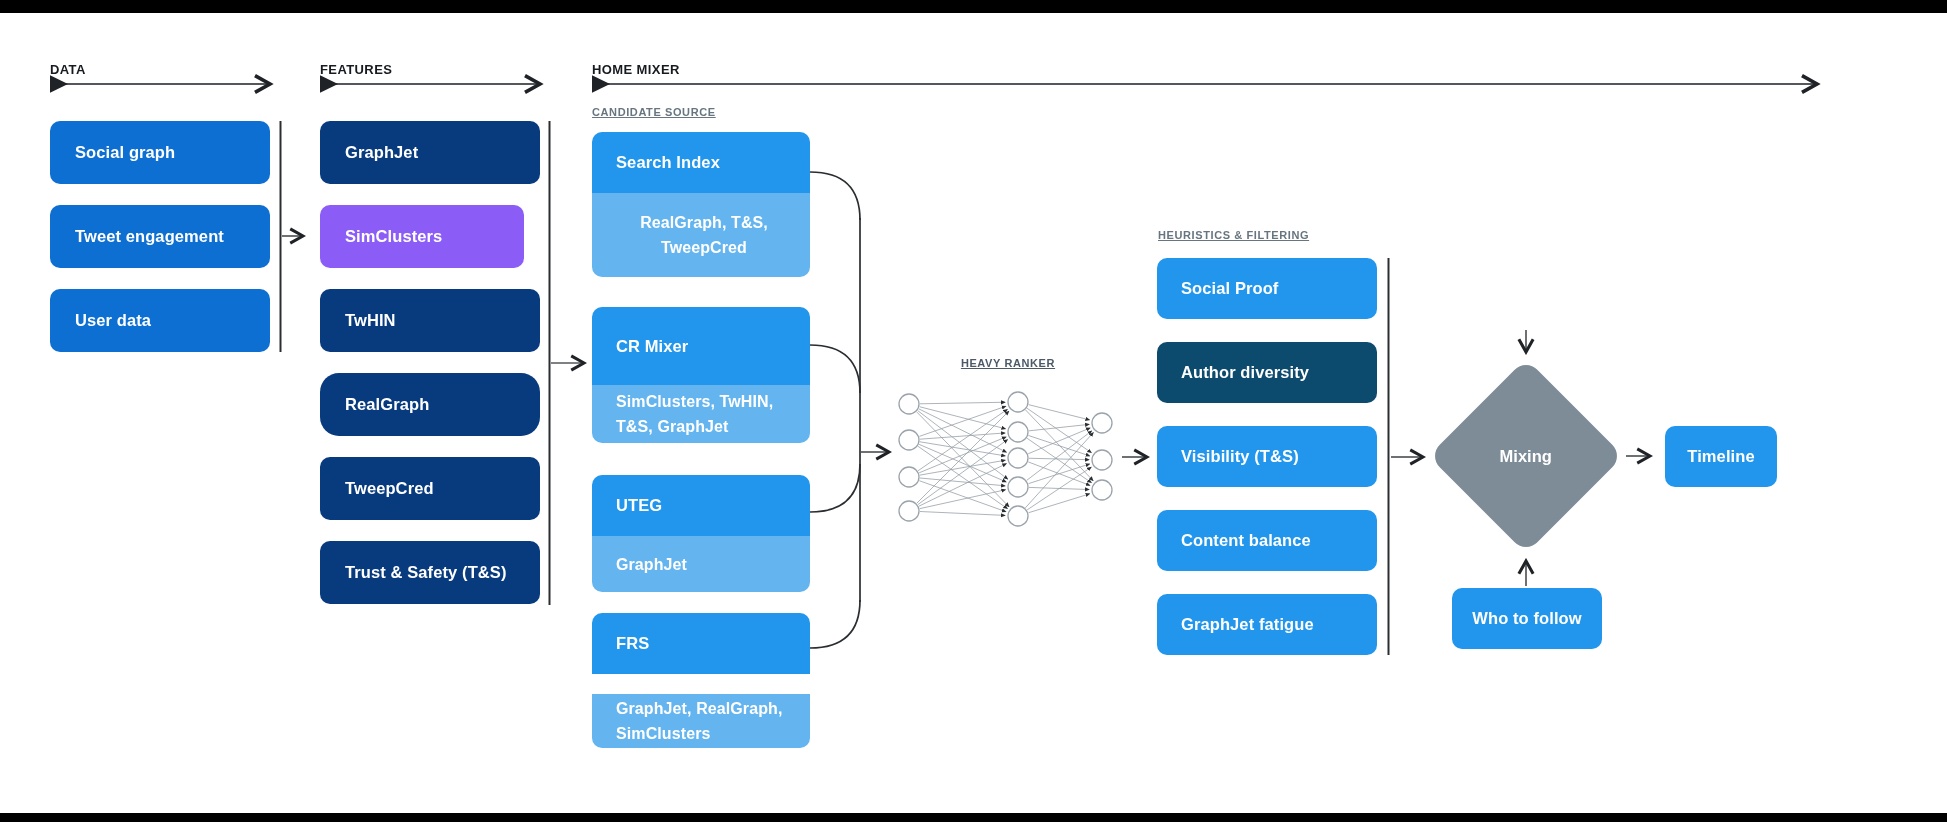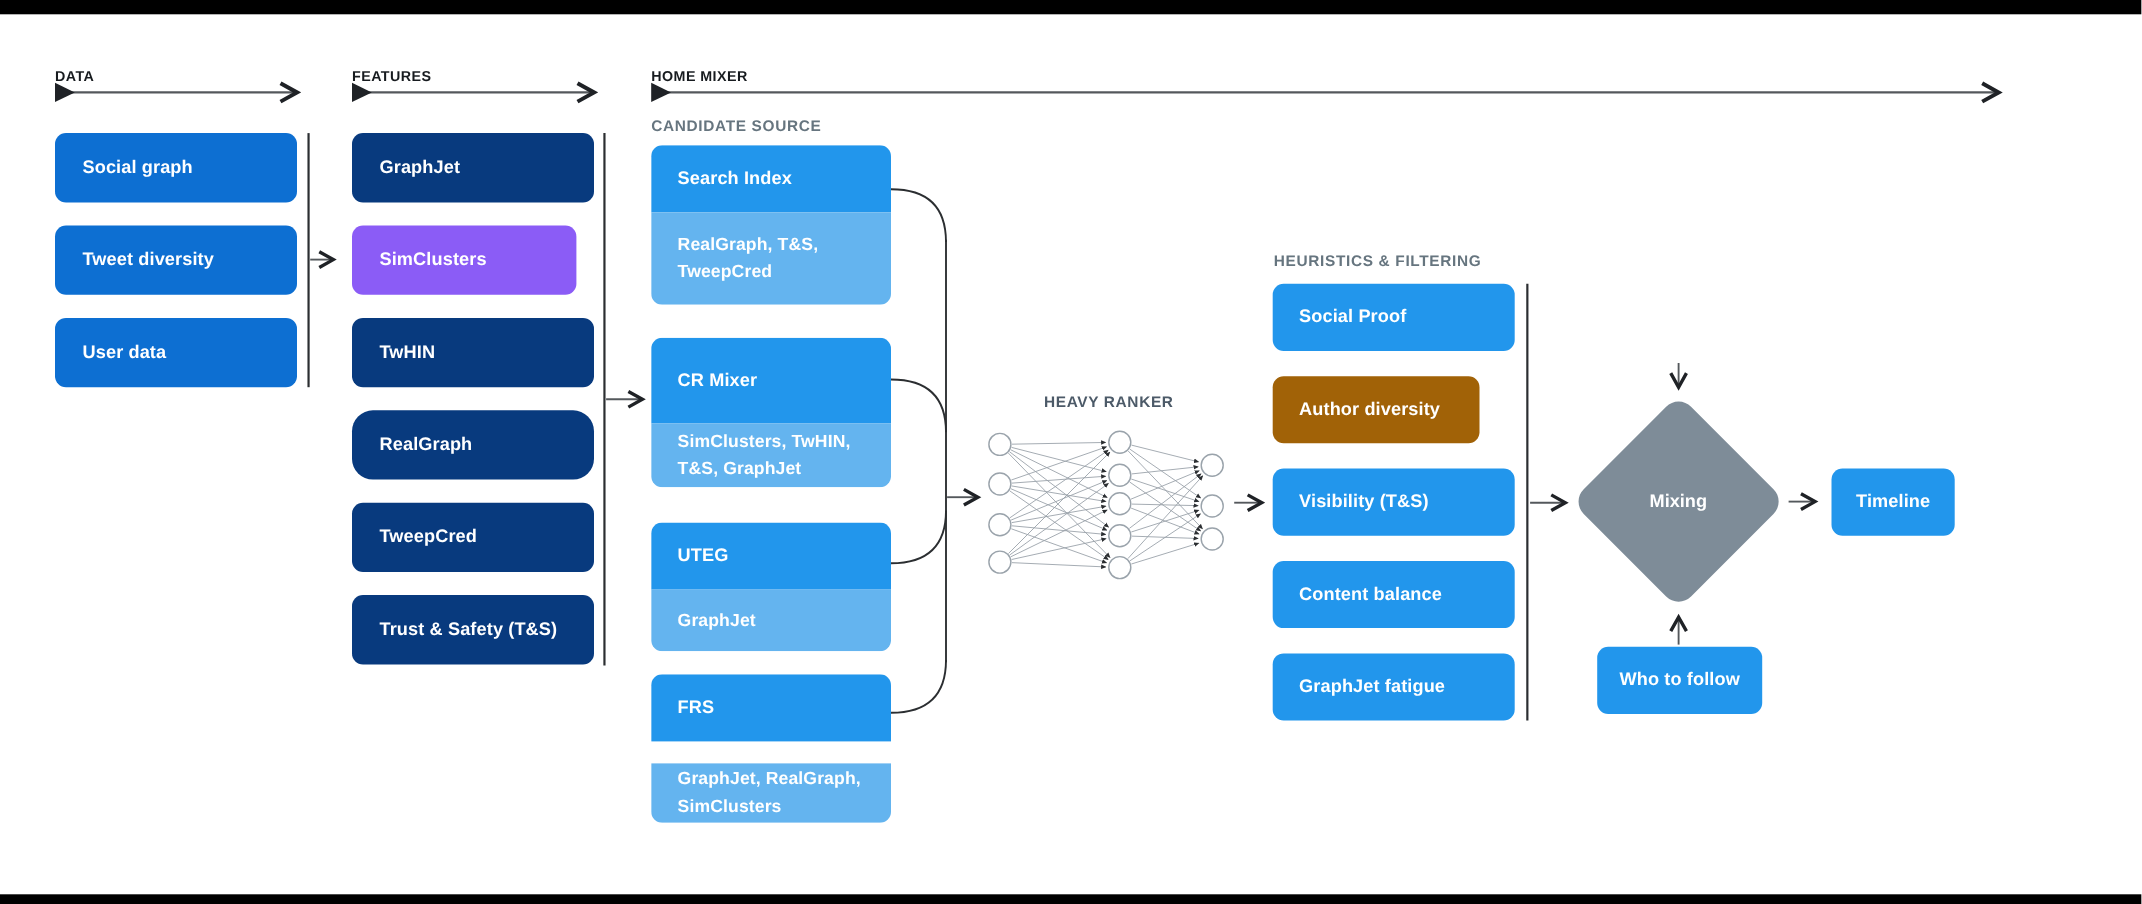--- a/index.html
+++ b/index.html
@@ -11,22 +11,22 @@
   }
   .bar { position:absolute; left:0; width:1947px; background:#000; }
   #top-bar { top:0; height:13px; }
   #bottom-bar { top:813px; height:9px; }
 
   .section-label {
     position:absolute; font-size:13px; font-weight:700; color:#171B1F;
     letter-spacing:.4px; white-space:nowrap;
   }
   .sub-label {
-    position:absolute; font-size:14px; font-weight:700; color:#66757F;
-    letter-spacing:.6px; white-space:nowrap;
+    position:absolute; font-size:11px; font-weight:700; color:#66757F;
+    letter-spacing:.6px; white-space:nowrap;text-decoration:underline;
   }
   #heavy-ranker-label { color:#4C5A68; width:160px; text-align:center; }
 
   .box {
     position:absolute; border-radius:10px; color:#fff;
     display:flex; align-items:center;
     font-size:16.5px; font-weight:700; letter-spacing:.1px;
     padding-left:25px; box-sizing:border-box; white-space:nowrap;
   }
   .box.centered { justify-content:center; padding-left:0; }
@@ -162,49 +162,49 @@
   </svg>
 
   <div class="section-label" style="left:50px; top:62px;">DATA</div>
   <div class="section-label" style="left:320px; top:62px;">FEATURES</div>
   <div class="section-label" style="left:592px; top:62px;">HOME MIXER</div>
   <div class="sub-label" style="left:592px; top:106px;">CANDIDATE SOURCE</div>
   <div class="sub-label" id="heavy-ranker-label" style="left:928px; top:357px;">HEAVY RANKER</div>
   <div class="sub-label" style="left:1158px; top:229px;">HEURISTICS &amp; FILTERING</div>
 
   <div class="box" style="left: 50px; top: 121px; width: 220px; height: 63px; background-color: rgb(13, 111, 210);">Social graph</div>
-  <div class="box" style="left: 50px; top: 205px; width: 220px; height: 63px; background-color: rgb(13, 111, 210);">Tweet diversity</div>
+  <div class="box" style="left: 50px; top: 205px; width: 220px; height: 63px; background-color: rgb(13, 111, 210);">Tweet engagement</div>
   <div class="box" style="left: 50px; top: 289px; width: 220px; height: 63px; background-color: rgb(13, 111, 210);">User data</div>
 
   <div class="box" style="left: 320px; top: 121px; width: 220px; height: 63px; background-color: rgb(8, 58, 126);">GraphJet</div>
   <div class="box" style="left: 320px; top: 205px; width: 204px; height: 63px; background-color: #8b5cf6;">SimClusters</div>
   <div class="box" style="left: 320px; top: 289px; width: 220px; height: 63px; background-color: rgb(8, 58, 126);">TwHIN</div>
   <div class="box" style="left: 320px; top: 373px; width: 220px; height: 63px; background-color: rgb(8, 58, 126); border-radius: 19px;">RealGraph</div>
   <div class="box" style="left: 320px; top: 457px; width: 220px; height: 63px; background-color: rgb(8, 58, 126);">TweepCred</div>
   <div class="box" style="left: 320px; top: 541px; width: 220px; height: 63px; background-color: rgb(8, 58, 126);">Trust &amp; Safety (T&amp;S)</div>
 
-  <div class="cand-group" style="left:592px; top:132px; height:145px;">
+  <div class="cand-group" style="left:592px; top:132px; height:145px;text-align:center;">
     <div class="cand-header" style="height: 61px; background-color: rgb(34, 150, 236);">Search Index</div>
     <div class="cand-sub" style="background-color: rgb(100, 180, 239);">RealGraph, T&amp;S, TweepCred</div>
   </div>
   <div class="cand-group" style="left:592px; top:307px; height:136px;">
     <div class="cand-header" style="height: 78px; background-color: rgb(34, 150, 236);">CR Mixer</div>
     <div class="cand-sub" style="background-color: rgb(100, 180, 239);">SimClusters, TwHIN, T&amp;S, GraphJet</div>
   </div>
   <div class="cand-group" style="left:592px; top:475px; height:117px;">
     <div class="cand-header" style="height: 61px; background-color: rgb(34, 150, 236);">UTEG</div>
     <div class="cand-sub" style="background-color: rgb(100, 180, 239);">GraphJet</div>
   </div>
   <div class="cand-group" style="left:592px; top:613px; height:135px;gap:20px;">
     <div class="cand-header" style="height: 61px; background-color: rgb(34, 150, 236);">FRS</div>
     <div class="cand-sub" style="background-color: rgb(100, 180, 239);">GraphJet, RealGraph, SimClusters</div>
   </div>
 
   <div class="box" style="left: 1157px; top: 258px; width: 220px; height: 61px; padding-left: 24px; background-color: rgb(34, 150, 236);">Social Proof</div>
-  <div class="box" style="left: 1157px; top: 342px; width: 188px; height: 61px; padding-left: 24px; background-color: #a16207;">Author diversity</div>
+  <div class="box" style="left: 1157px; top: 342px; width: 220px; height: 61px; padding-left: 24px; background-color: #0c4a6e;">Author diversity</div>
   <div class="box" style="left: 1157px; top: 426px; width: 220px; height: 61px; padding-left: 24px; background-color: rgb(34, 150, 236);">Visibility (T&amp;S)</div>
   <div class="box" style="left: 1157px; top: 510px; width: 220px; height: 61px; padding-left: 24px; background-color: rgb(34, 150, 236);">Content balance</div>
   <div class="box" style="left: 1157px; top: 594px; width: 220px; height: 61px; padding-left: 24px; background-color: rgb(34, 150, 236);">GraphJet fatigue</div>
 
   <div class="diamond" style="background-color: rgb(126, 140, 152);">
     <span>Mixing</span>
   </div>
   <div class="box centered" style="left: 1452px; top: 588px; width: 150px; height: 61px; background-color: rgb(34, 150, 236);">Who to follow</div>
   <div class="box centered" style="left: 1665px; top: 426px; width: 112px; height: 61px; background-color: rgb(34, 150, 236);">Timeline</div>
 

